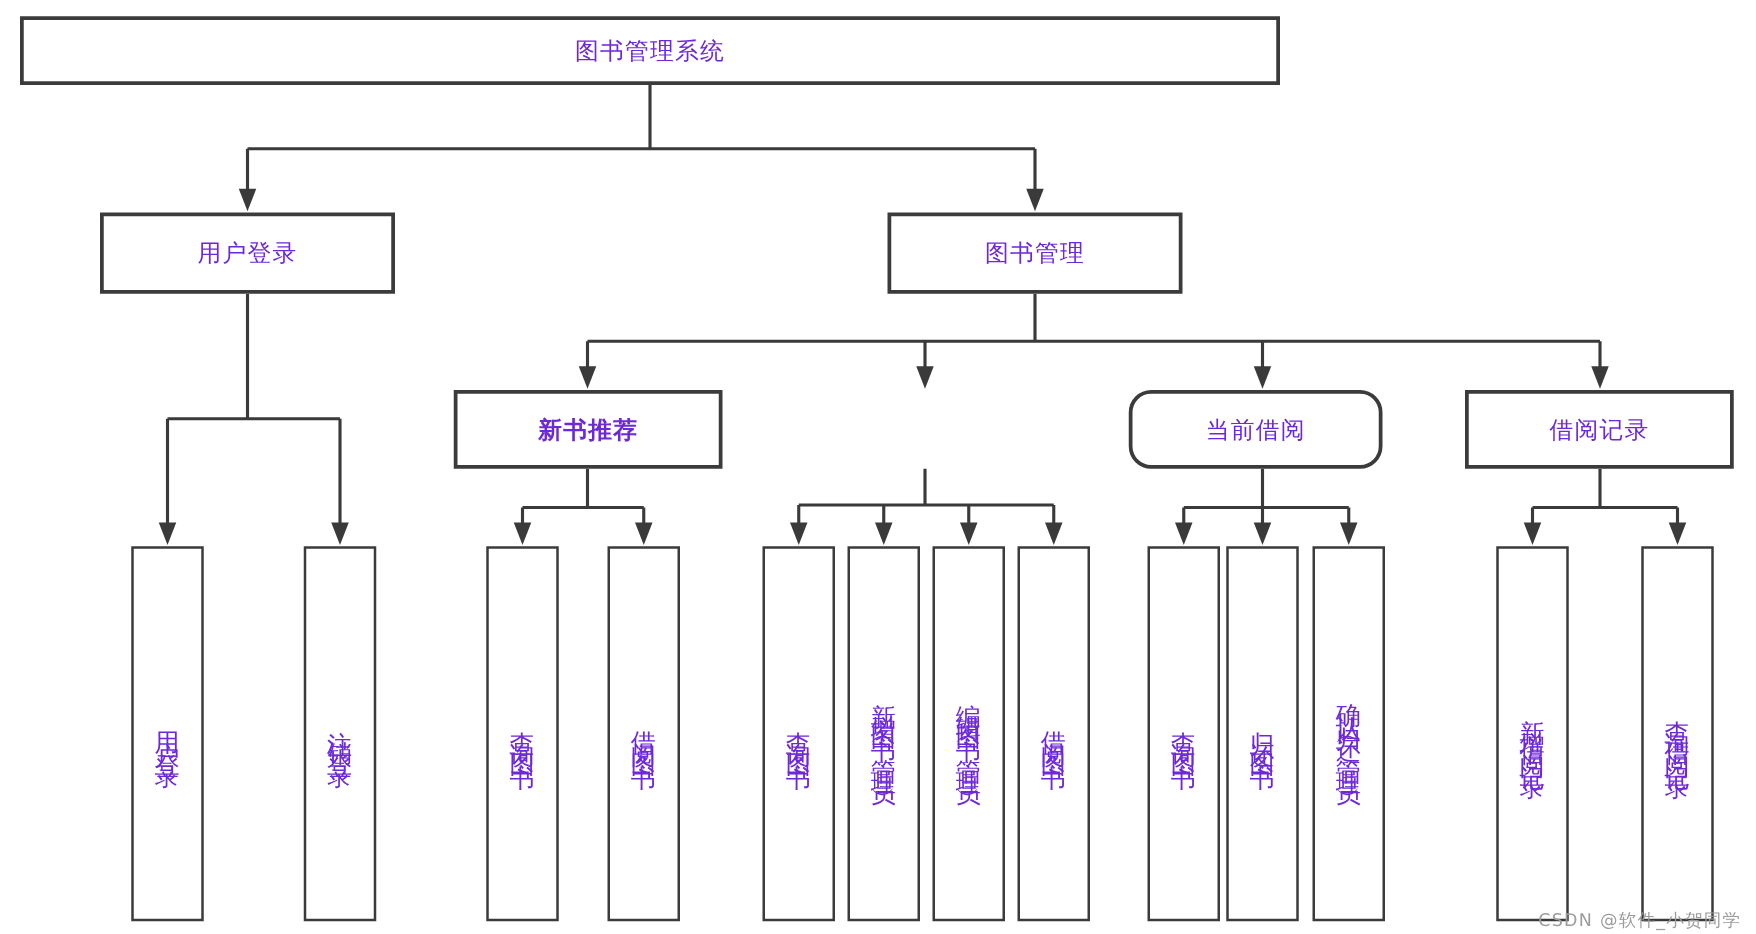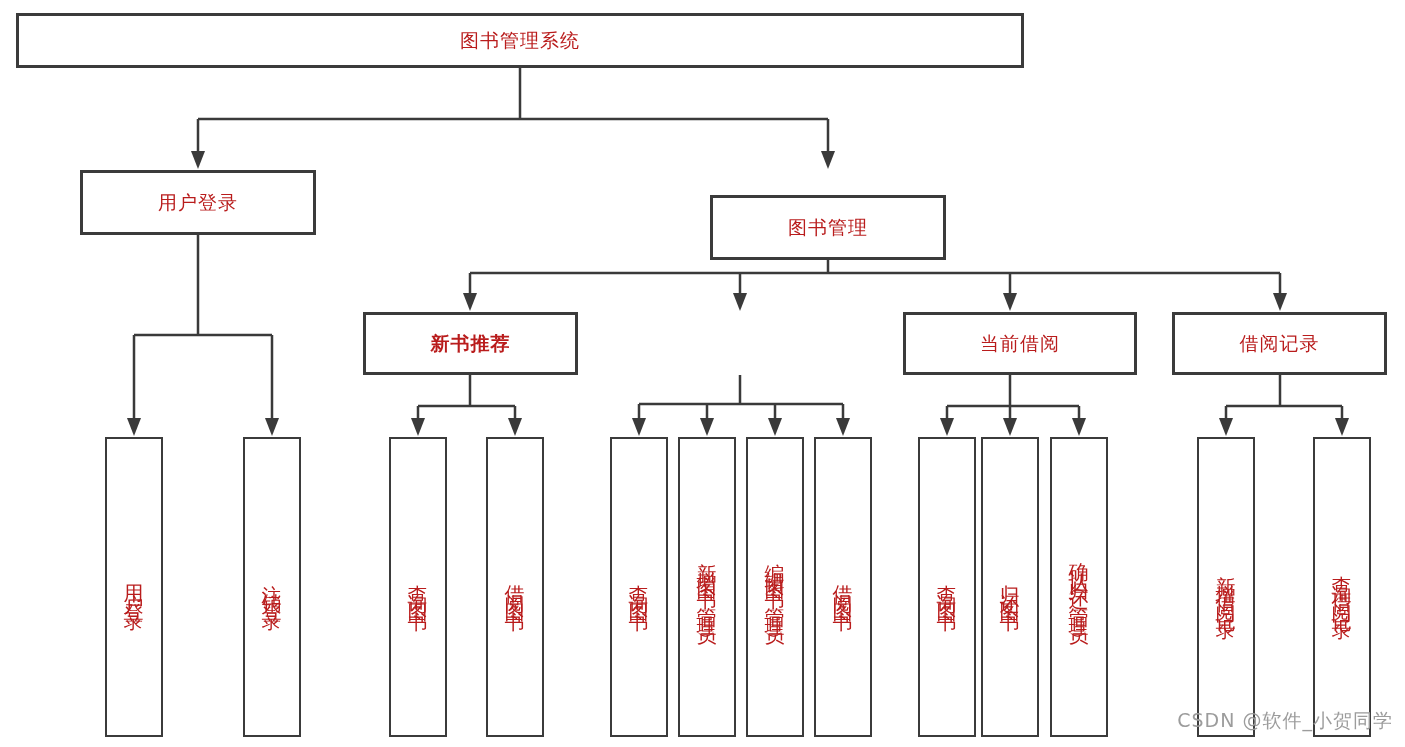--- a/index.html
+++ b/index.html
@@ -15,21 +15,21 @@
     position: absolute;
     left: 0; top: 0;
     width: 1405px; height: 747px;
     z-index: 0;
   }
   .node {
     position: absolute;
     box-sizing: border-box;
     background: #ffffff;
     border: 3px solid #3b3b3b;
-    color: #b91c1c;
+    color: #6d28d9;
     display: flex;
     align-items: center;
     justify-content: center;
     z-index: 1;
     text-align: left;
   }
   .node-h {
     font-size: 19px;
     letter-spacing: 1px;
     white-space: nowrap;
@@ -37,37 +37,37 @@
   .node-v {
     writing-mode: vertical-rl;
     font-size: 20px;
     letter-spacing: 9px;
     border-width: 2.5px;
     line-height: 1;
   }
   
   #n-root          { left: 16px;   top: 13px;  width: 1008px; height: 55px; }
   #n-user-login    { left: 80px;   top: 170px; width: 236px;  height: 65px; }
-  #n-book-mgmt     { left: 710px;  top: 170px; width: 236px;  height: 65px; margin-top: 25px; }
+  #n-book-mgmt     { left: 710px;  top: 170px; width: 236px;  height: 65px; }
   #n-new-books     { left: 363px;  top: 312px; width: 215px;  height: 63px; font-weight: bold; }
   #n-book-borrow   { left: 633px;  top: 312px; width: 215px;  height: 63px; }
-  #n-current-borrow{ left: 903px;  top: 312px; width: 234px;  height: 63px; }
+  #n-current-borrow{ left: 903px;  top: 312px; width: 203px;  height: 63px; border-radius: 18px; }
   #n-borrow-records{ left: 1172px; top: 312px; width: 215px;  height: 63px; }
   .leaf            { top: 437px; width: 58px; height: 300px; }
   #n-a1 { left: 105px; }  #n-a2 { left: 243px; }
   #n-b1 { left: 389px; }  #n-b2 { left: 486px; }
   #n-c1 { left: 610px; }  #n-c2 { left: 678px; }
   #n-c3 { left: 746px; }  #n-c4 { left: 814px; }
   #n-d1 { left: 918px; }  #n-d2 { left: 981px; }  #n-d3 { left: 1050px; }
   #n-e1 { left: 1197px; } #n-e2 { left: 1313px; }
   #watermark {
     position: absolute;
     right: 12px;
-    top: 708px;
-    font-size: 19px;
+    top: 728px;
+    font-size: 14px;
     color: #9c9c9c;
     letter-spacing: 1px;
     z-index: 2;
     white-space: nowrap;
   }
 </style>
 </head>
 <body>
 
 <div id="stage">

